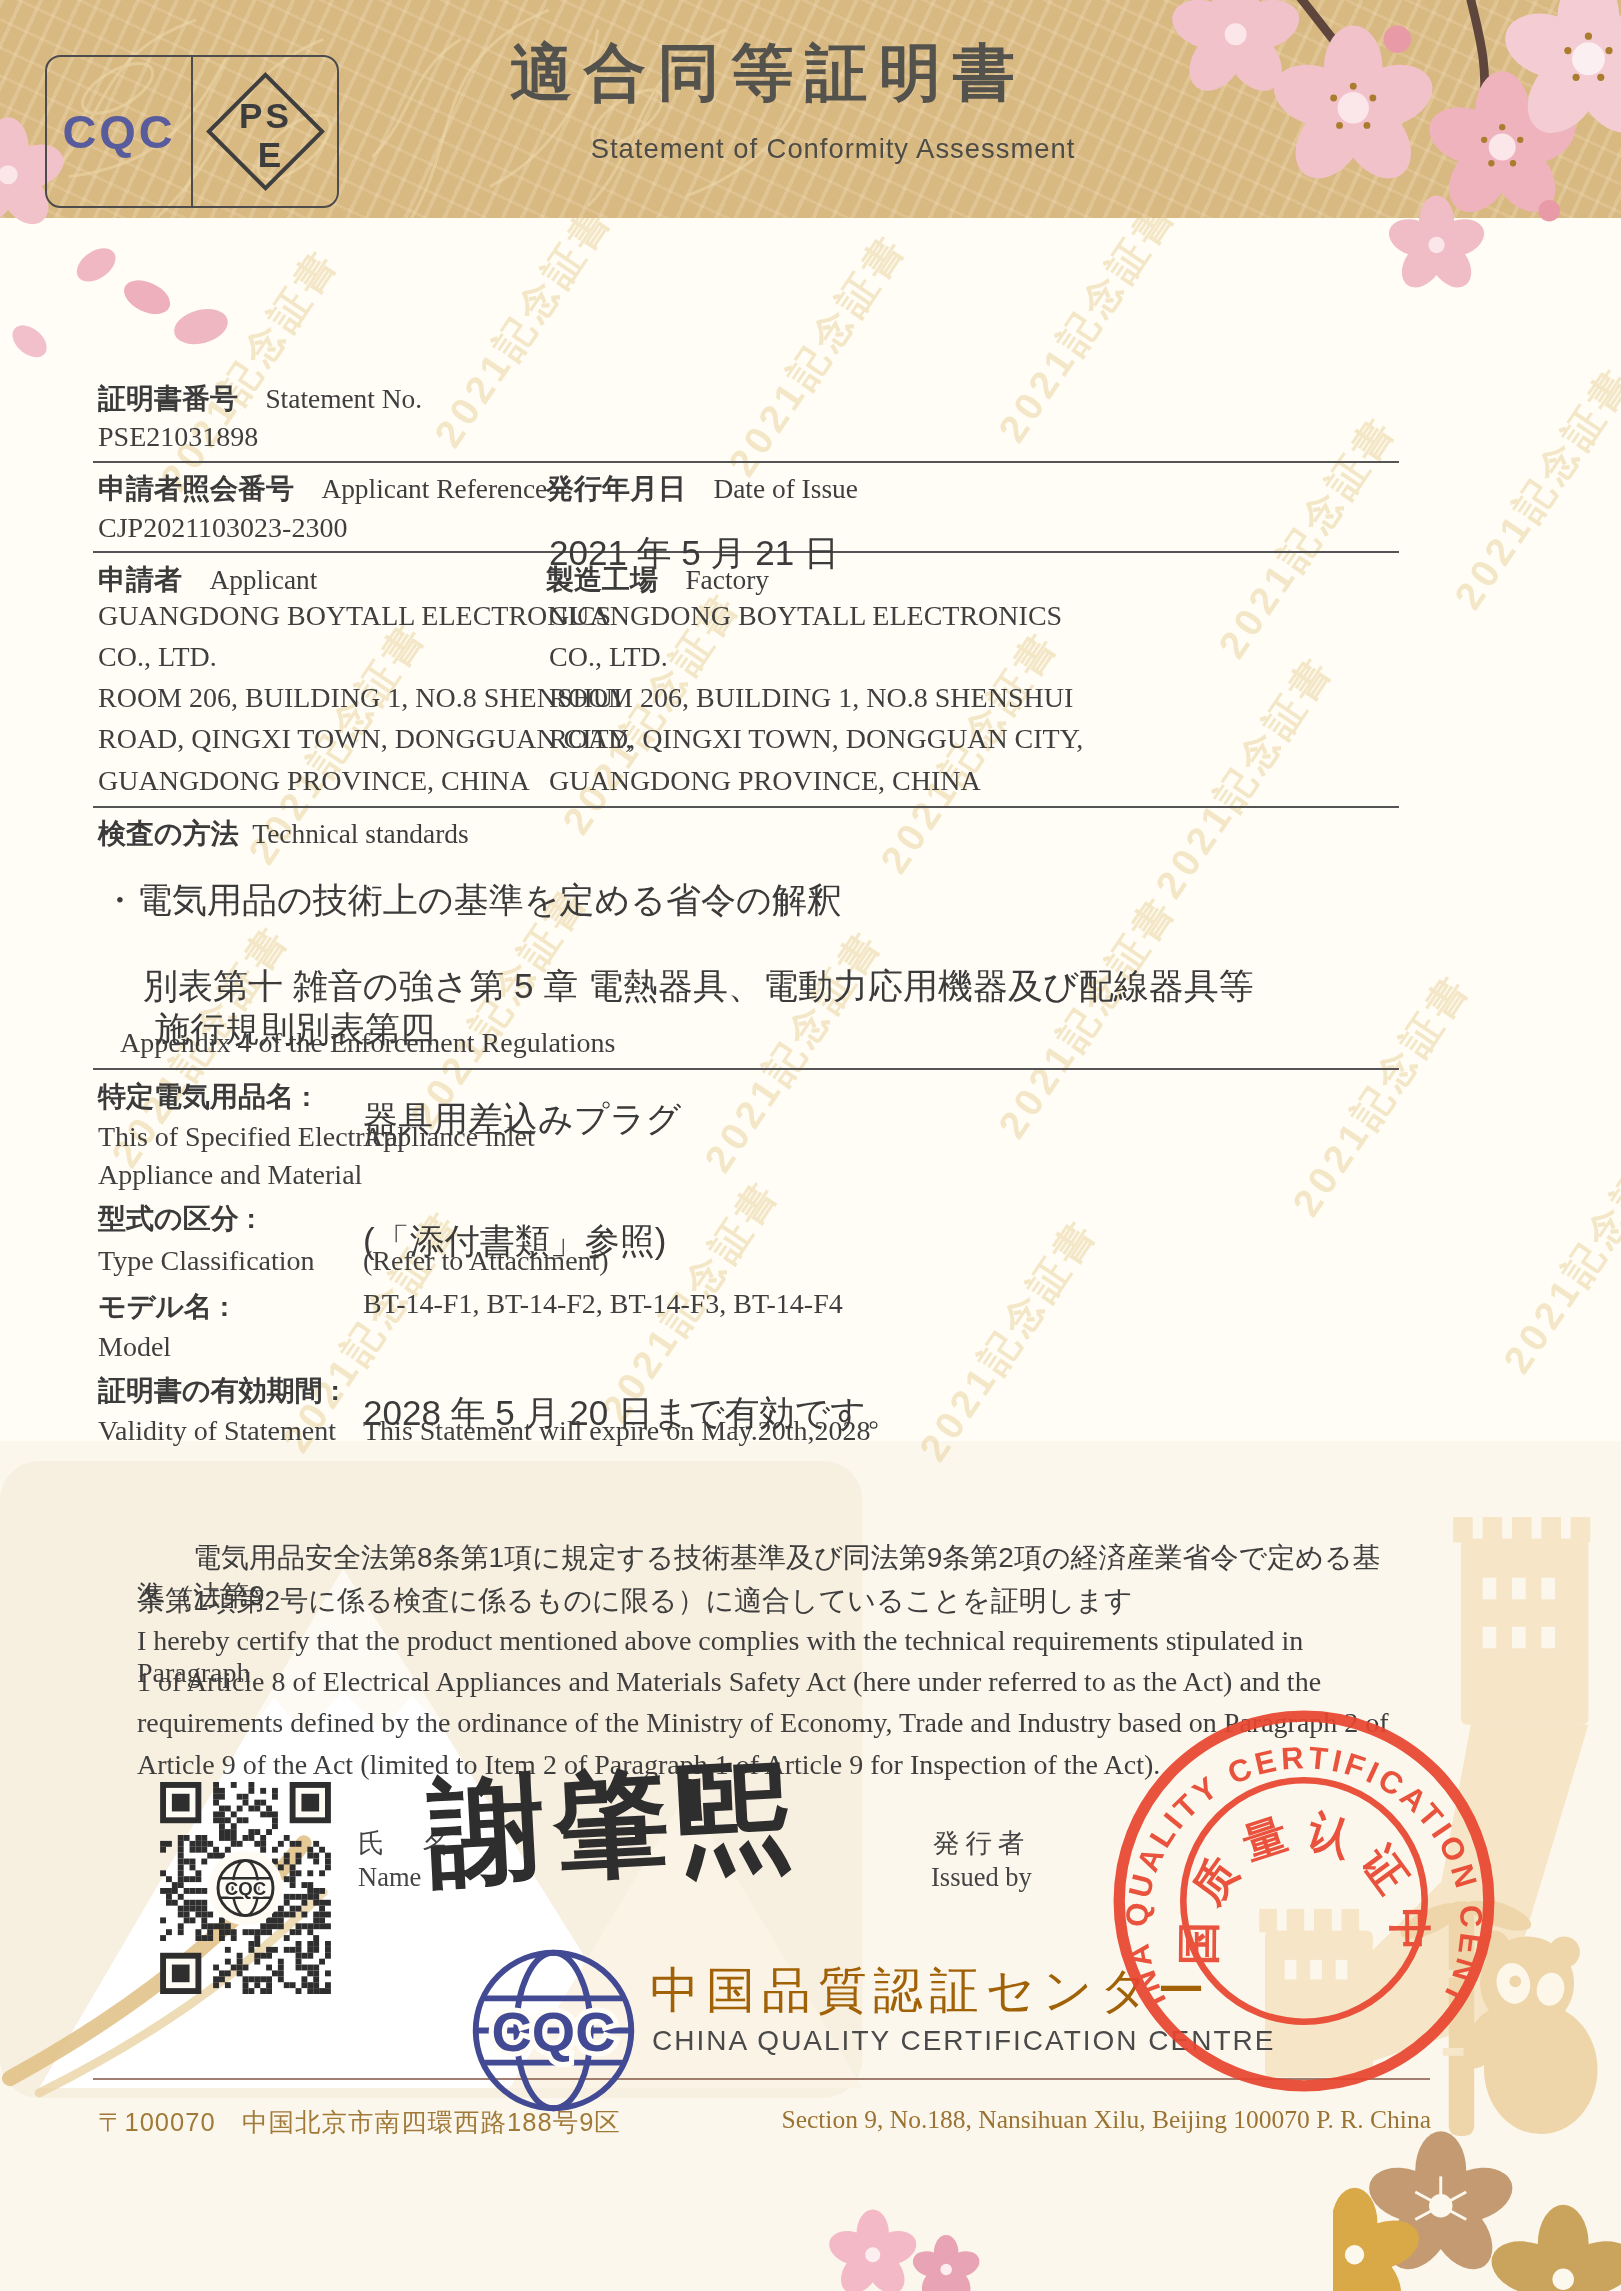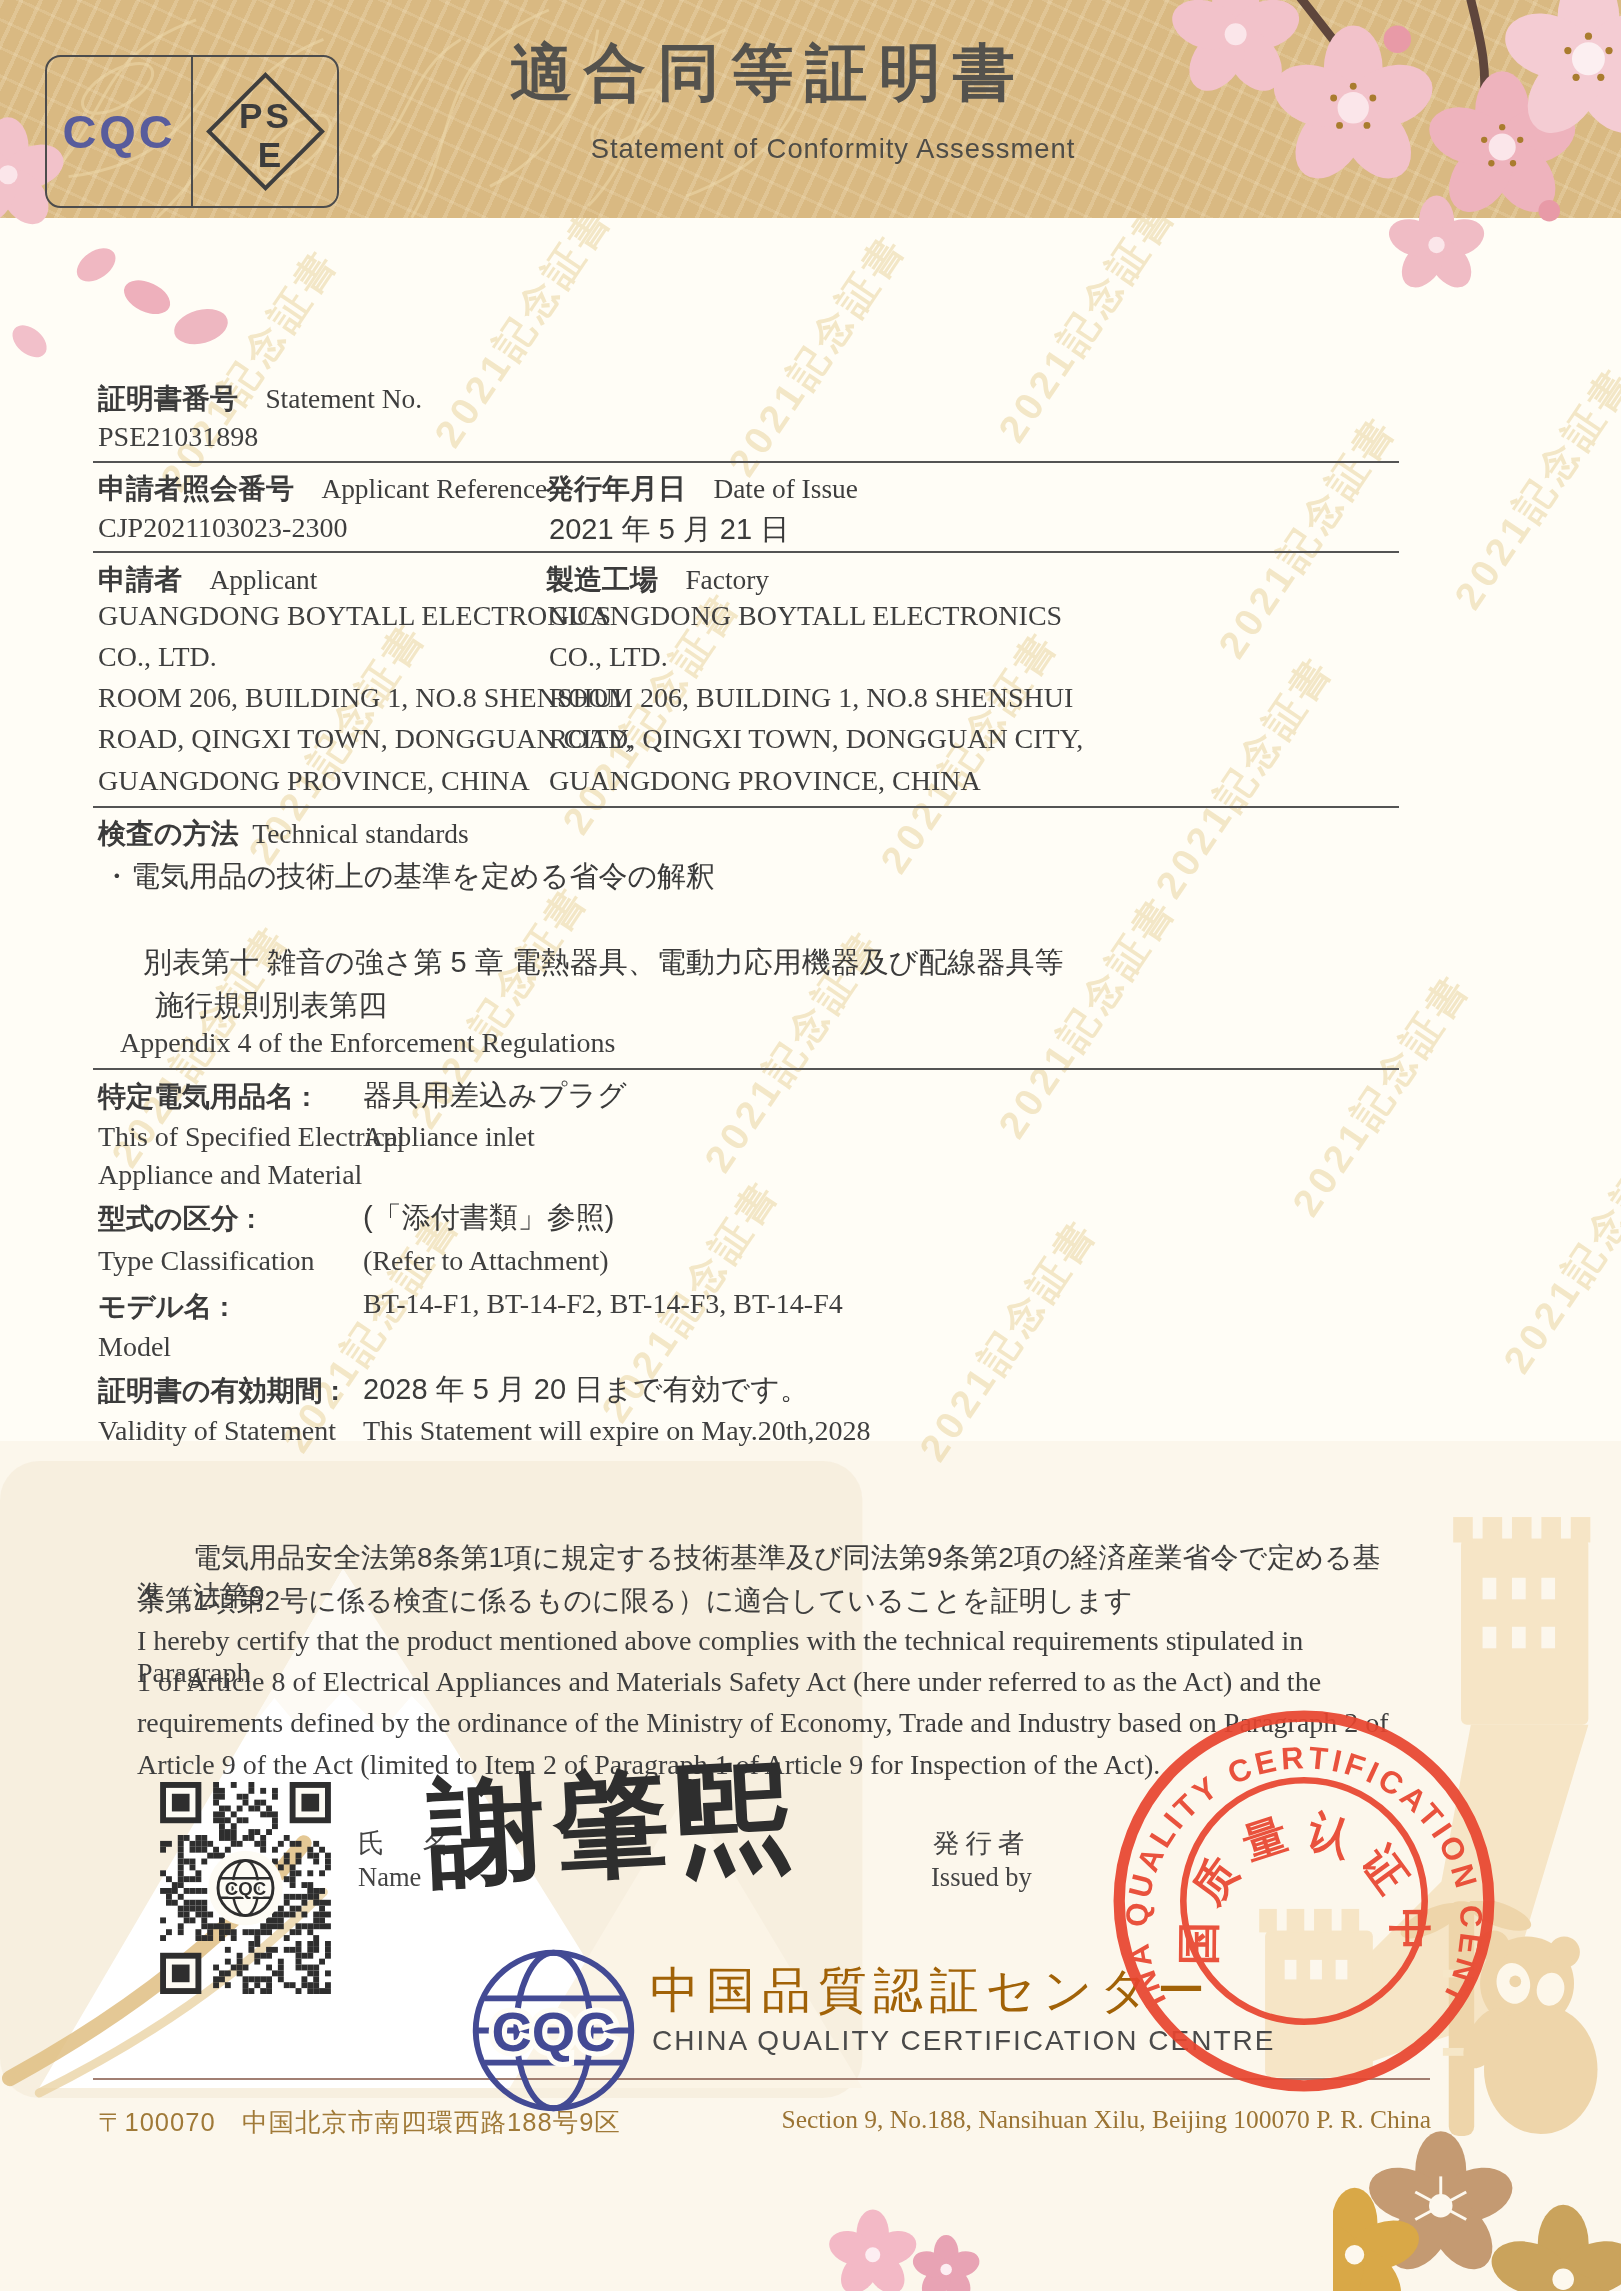--- a/index.html
+++ b/index.html
@@ -4,21 +4,21 @@
 <style>
   html,body{margin:0;padding:0;background:#e9e9e9;}
   .page{position:relative;width:1621px;height:2292px;margin:0 auto;overflow:hidden;
         background:#fffdf6;font-family:"Liberation Sans","DejaVu Sans",sans-serif;color:#3c3c3c;}
   .abs{position:absolute;}
   .jp{font-family:"Liberation Sans","DejaVu Sans",sans-serif;}
   .en{font-family:"Liberation Serif","DejaVu Serif",serif;}
   .lbl{font-size:28px;font-weight:600;color:#3b3b3b;}
   .lbl-en{font-size:27.4px;font-weight:400;color:#3e3e3e;}
   .val{font-size:28px;color:#3f3f3f;}
-  .val-jp{font-size:29px;font-weight:500;color:#3b3b3b;}
+  .val-jp{font-size:35px;font-weight:500;color:#3b3b3b;margin-top:20px;}
   .pair > *{vertical-align:baseline;}
   .pair .lbl-en{margin-left:27.4px;}
   .rule{position:absolute;left:93px;width:1306px;border-top:2px solid #545454;z-index:5;}
   .content-z{z-index:6;}
   
   .banner{position:absolute;left:0;top:0;width:1621px;height:218px;z-index:2;
      background-color:#d9b982;
      background-image:repeating-linear-gradient(115deg, rgba(246,232,203,0.25) 0 3.9px, rgba(0,0,0,0) 3.9px 17.6px),
                       repeating-linear-gradient(25deg, rgba(246,232,203,0.18) 0 2.9px, rgba(0,0,0,0) 2.9px 25.5px);}
   .logo-box{position:absolute;left:45px;top:55px;width:290px;height:149px;border:2.5px solid #4c4c4c;border-radius:15.7px;display:flex;z-index:3;}

